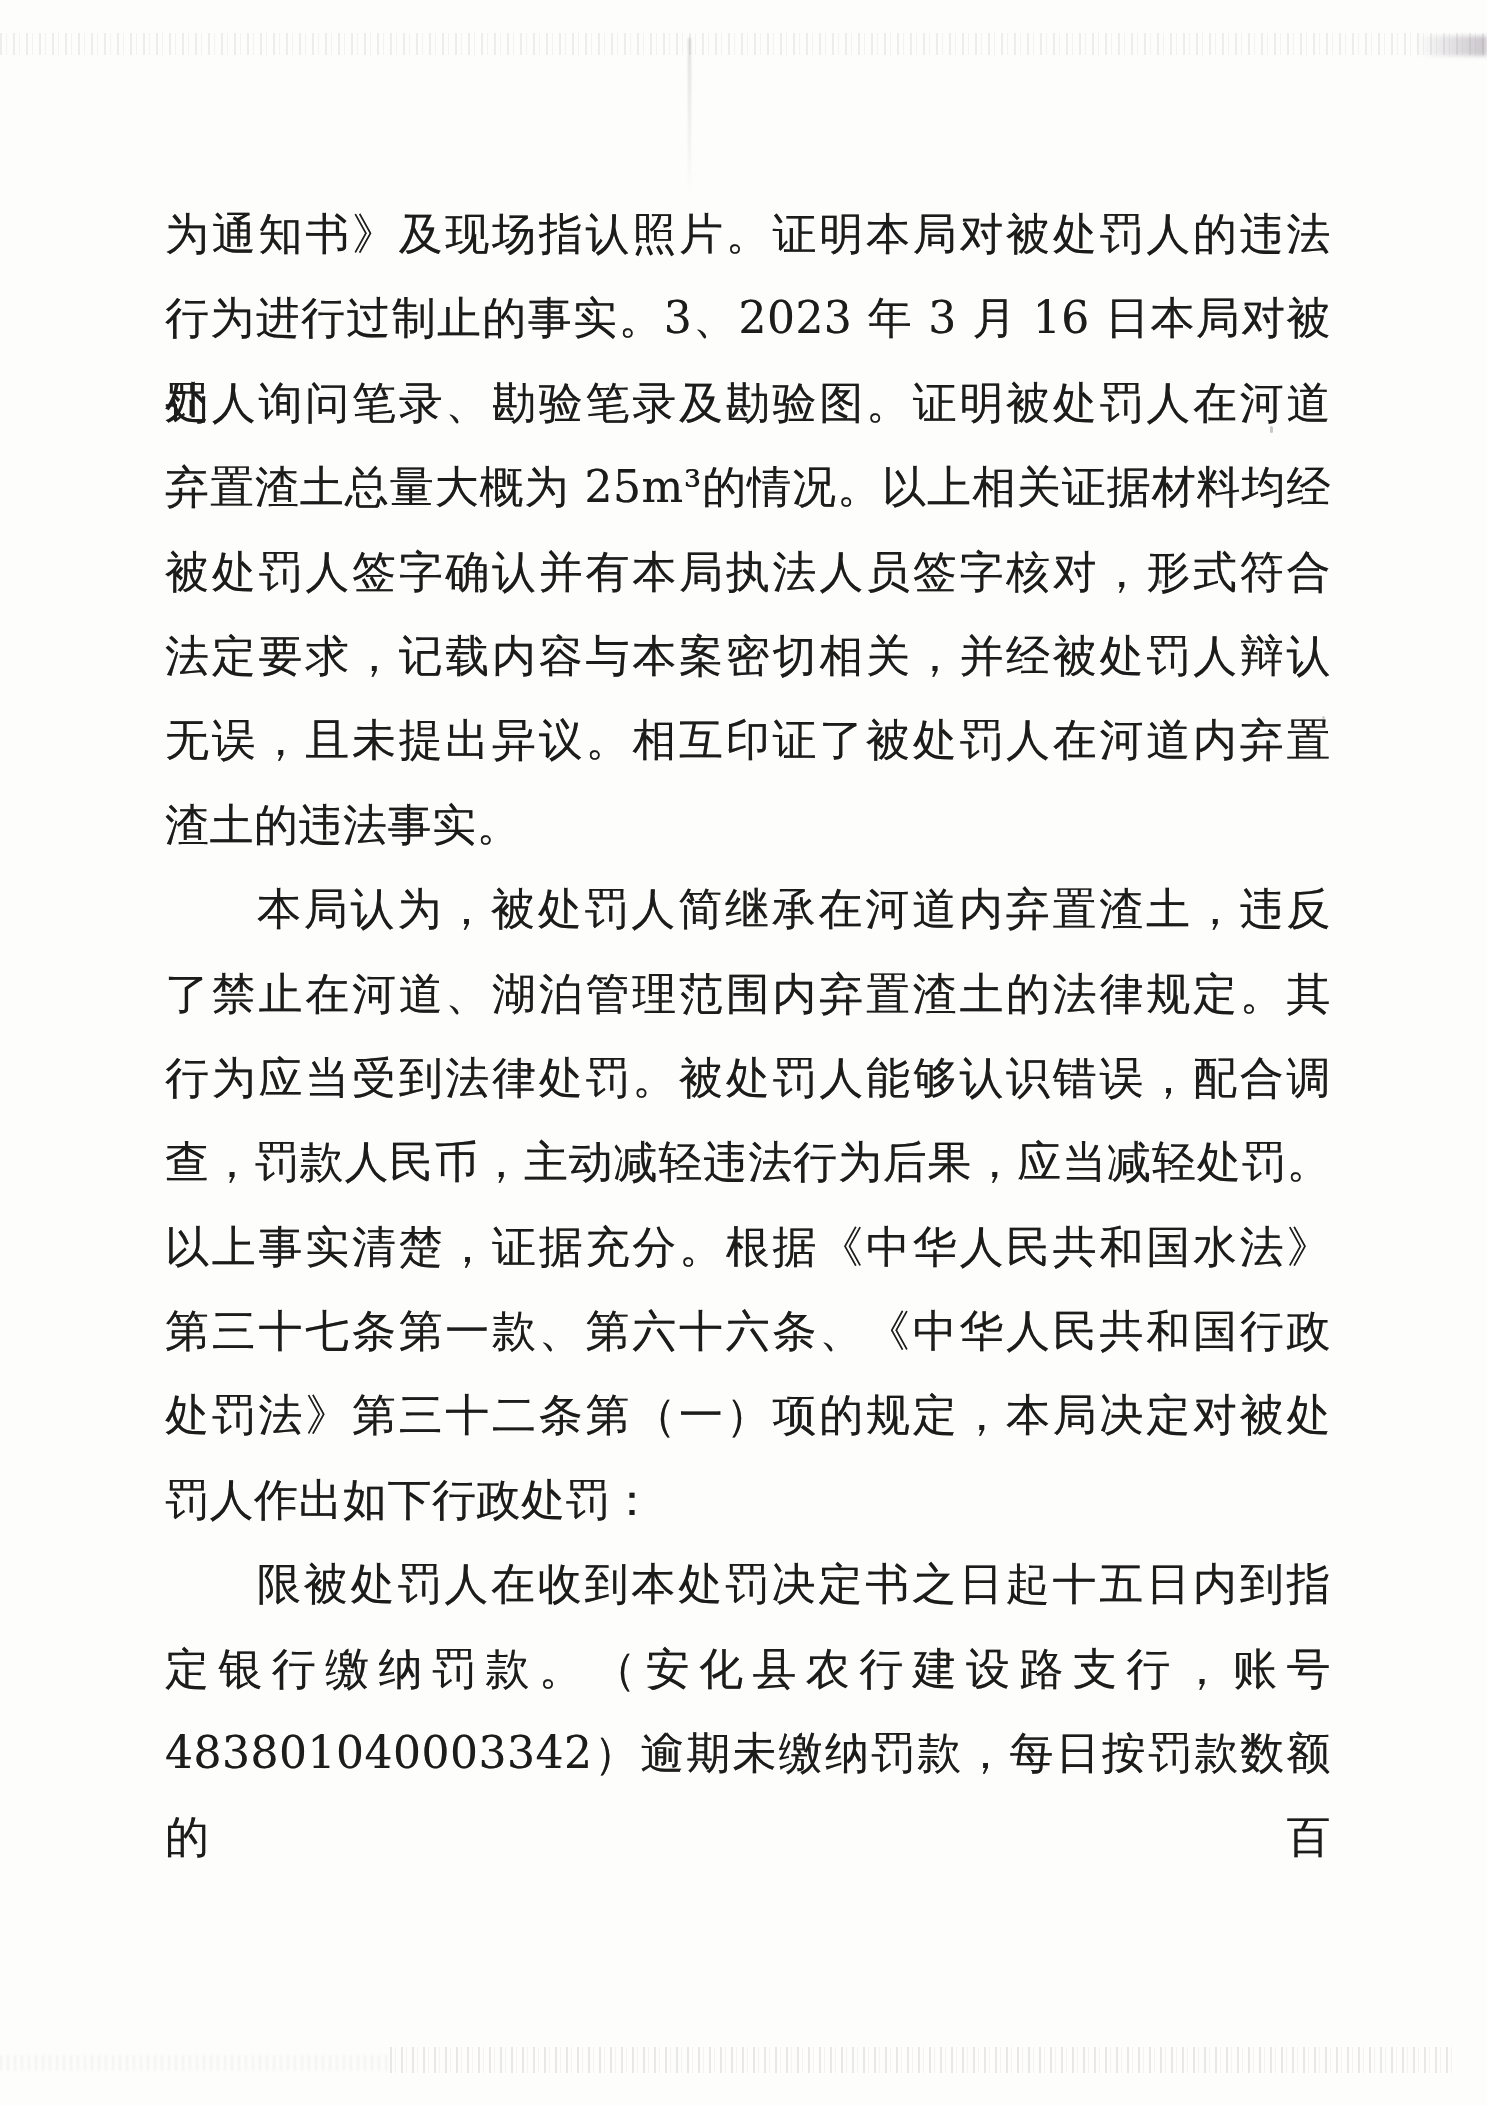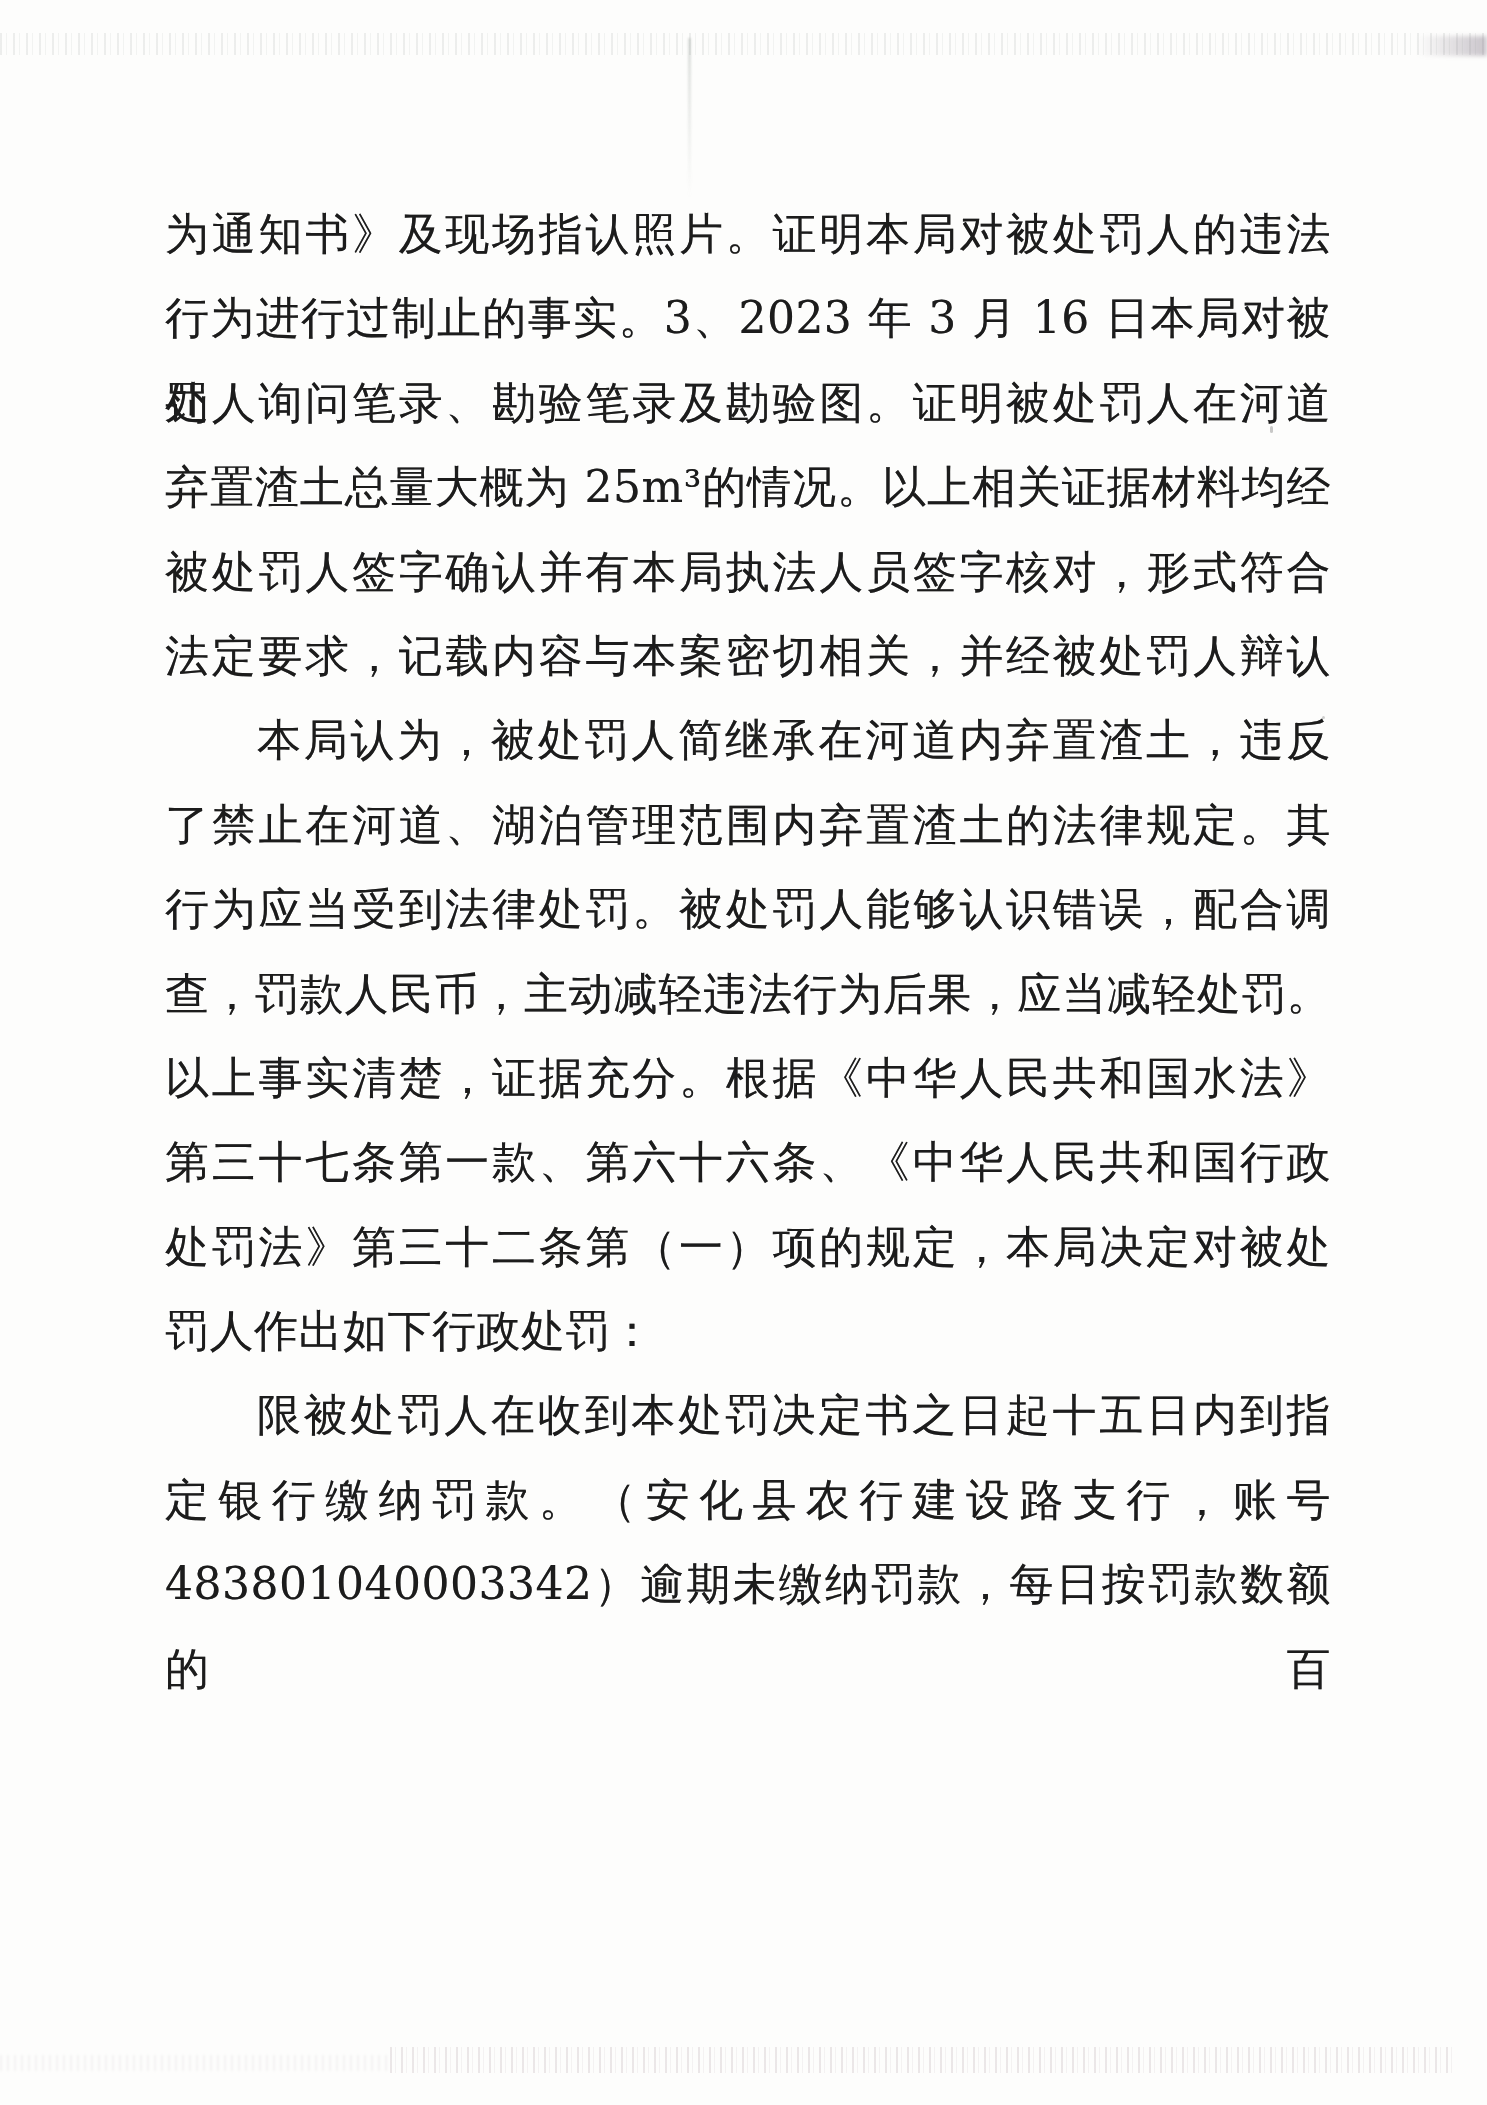--- a/index.html
+++ b/index.html
@@ -122,20 +122,22 @@
   <div class="noise-bottom"></div>
   <div class="noise-bottom-left"></div>
 
   <div class="doc">
     <div class="line j">为通知书》及现场指认照片。证明本局对被处罚人的违法</div>
     <div class="line j">行为进行过制止的事实。3、2023 年 3 月 16 日本局对被处</div>
     <div class="line j">罚人询问笔录、勘验笔录及勘验图。证明被处罚人在河道</div>
     <div class="line j">弃置渣土总量大概为 25m³的情况。以上相关证据材料均经</div>
     <div class="line j">被处罚人签字确认并有本局执法人员签字核对，形式符合</div>
     <div class="line j">法定要求，记载内容与本案密切相关，并经被处罚人辩认</div>
+    <div class="line j">无误，且未提出异议。相互印证了被处罚人在河道内弃置</div>
+    <div class="line">渣土的违法事实。</div>
     <div class="line in j">本局认为，被处罚人简继承在河道内弃置渣土，违反</div>
     <div class="line j">了禁止在河道、湖泊管理范围内弃置渣土的法律规定。其</div>
     <div class="line j">行为应当受到法律处罚。被处罚人能够认识错误，配合调</div>
     <div class="line j">查，罚款人民币，主动减轻违法行为后果，应当减轻处罚。</div>
     <div class="line j">以上事实清楚，证据充分。根据《中华人民共和国水法》</div>
     <div class="line j">第三十七条第一款、第六十六条、《中华人民共和国行政</div>
     <div class="line j">处罚法》第三十二条第（一）项的规定，本局决定对被处</div>
     <div class="line">罚人作出如下行政处罚：</div>
     <div class="line in j">限被处罚人在收到本处罚决定书之日起十五日内到指</div>
     <div class="line j">定银行缴纳罚款。（安化县农行建设路支行，账号</div>

